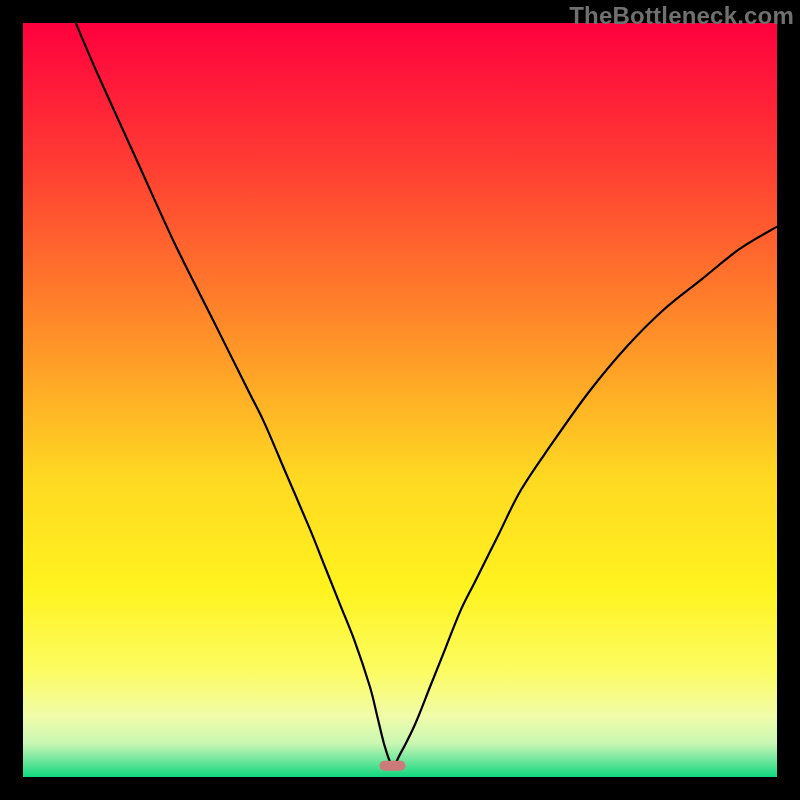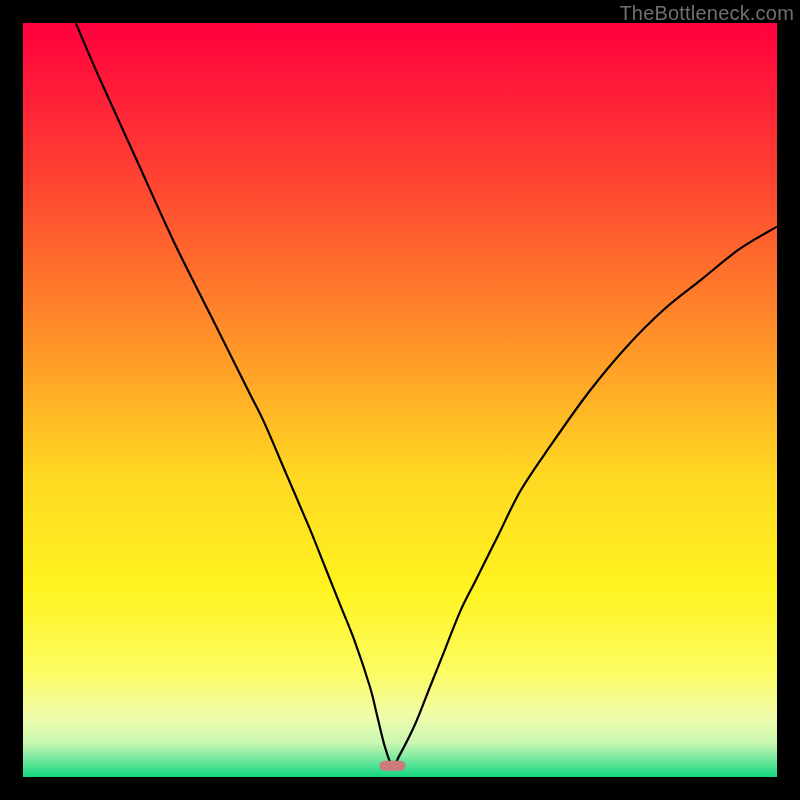--- a/index.html
+++ b/index.html
@@ -23,22 +23,22 @@
     top: 23px;
     width: 754px;
     height: 754px;
     overflow: hidden;
   }
   .watermark {
     position: absolute;
     top: 2px;
     right: 6px;
     color: #707070;
-    font-size: 20px;
-    font-weight: 400;
+    font-size: 24px;
+    font-weight: 700;
     letter-spacing: 0.2px;
     user-select: none;
   }
 </style>
 </head>
 <body>
 
 <div class="frame">
   <div class="plot-area">
     <svg id="chart-svg" width="754" height="754" viewBox="0 0 754 754">

